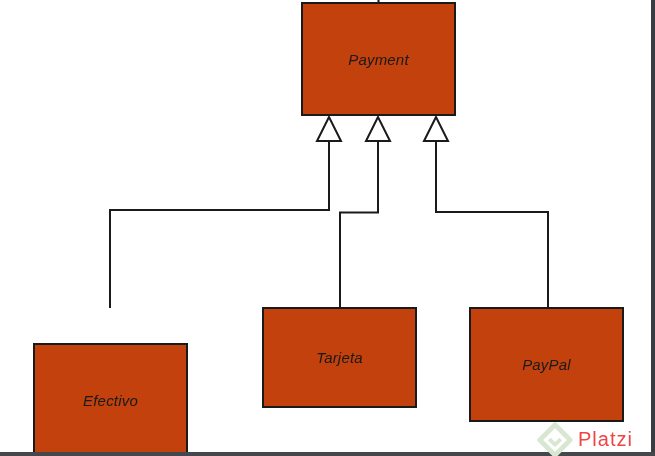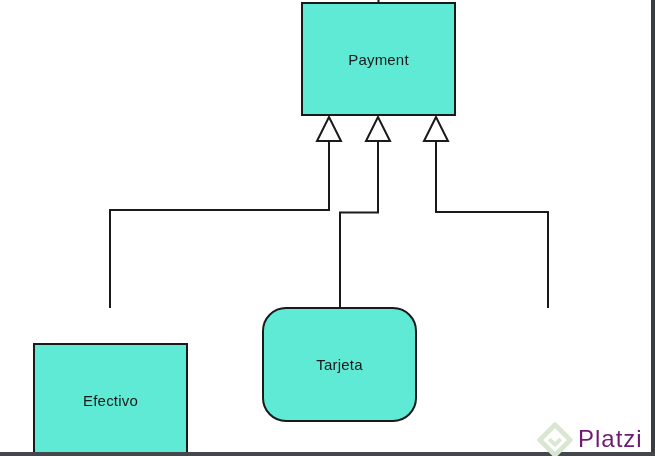--- a/index.html
+++ b/index.html
@@ -18,31 +18,32 @@
   .wires {
     position: absolute;
     left: 0;
     top: 0;
     pointer-events: none;
   }
   .node {
     position: absolute;
     box-sizing: border-box;
     border: 2px solid #1a1a1a;
-    background: #5eead4;
+    background: #c2410c;
     display: flex;
     align-items: center;
     justify-content: center;
     font-size: 15px;
     color: #1a1a1a;
     letter-spacing: 0.2px;
+    font-style: italic;
   }
   .node-payment  { left: 301px; top: 2px;   width: 155px; height: 114px; }
   .node-efectivo { left: 33px;  top: 307px; width: 155px; height: 115px; margin-top: 36px; }
-  .node-tarjeta  { left: 262px; top: 307px; width: 155px; height: 115px; border-radius: 24px; }
+  .node-tarjeta  { left: 262px; top: 307px; width: 155px; height: 101px; }
   .node-paypal   { left: 469px; top: 307px; width: 155px; height: 115px; }
 
   .frame-right {
     position: absolute;
     left: 651px;
     top: 0;
     width: 4px;
     height: 456px;
     background: #383d41;
   }
@@ -62,24 +63,24 @@
     align-items: flex-start;
   }
   .watermark-logo {
     width: 38px;
     height: 40px;
     flex: 0 0 auto;
   }
   .watermark-text {
     margin-left: 4px;
     margin-top: 6px;
-    font-size: 24px;
+    font-size: 20px;
     line-height: 26px;
     letter-spacing: 1px;
-    color: #701a75;
+    color: #ef4444;
     font-weight: 400;
     white-space: nowrap;
   }
 </style>
 </head>
 <body>
 
 <div class="stage">
 
   <svg class="wires" width="655" height="456" viewBox="0 0 655 456">
@@ -102,20 +103,23 @@
   </div>
 
   <div class="node node-efectivo">
     <span>Efectivo</span>
   </div>
 
   <div class="node node-tarjeta">
     <span>Tarjeta</span>
   </div>
 
+  <div class="node node-paypal">
+    <span>PayPal</span>
+  </div>
 
   <div class="frame-right"></div>
   <div class="frame-bottom"></div>
 
   <div class="watermark">
     <svg class="watermark-logo" viewBox="0 0 40 40">
       <path d="M20 4 L36 20 L20 36 L4 20 Z" fill="none" stroke-width="5" stroke-linejoin="round" stroke="#d9e7d2"></path>
       <path d="M14 19 L20 25 L26 19" fill="none" stroke-width="4" stroke-linejoin="round" stroke="#d9e7d2"></path>
     </svg>
     <span class="watermark-text">Platzi</span>

